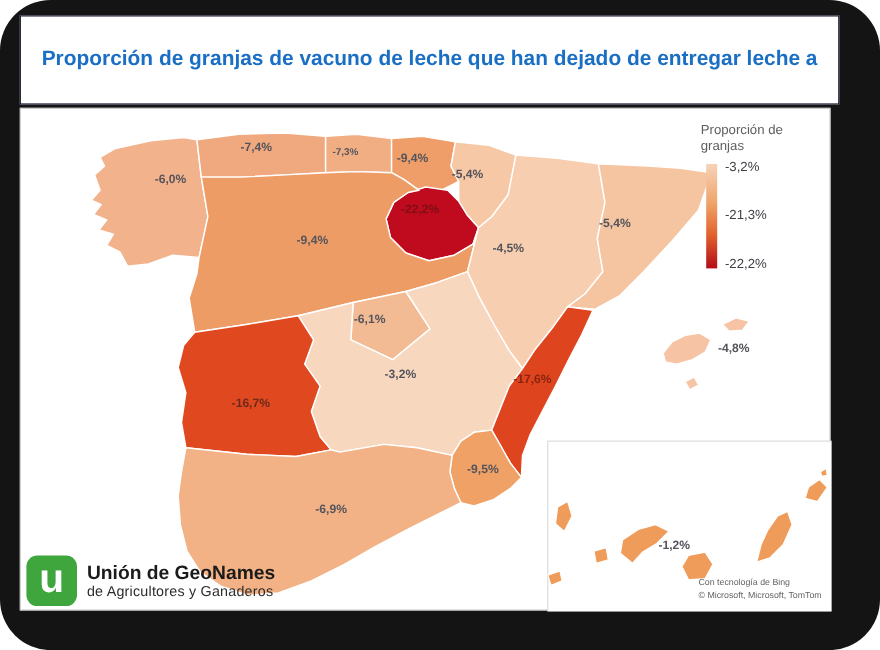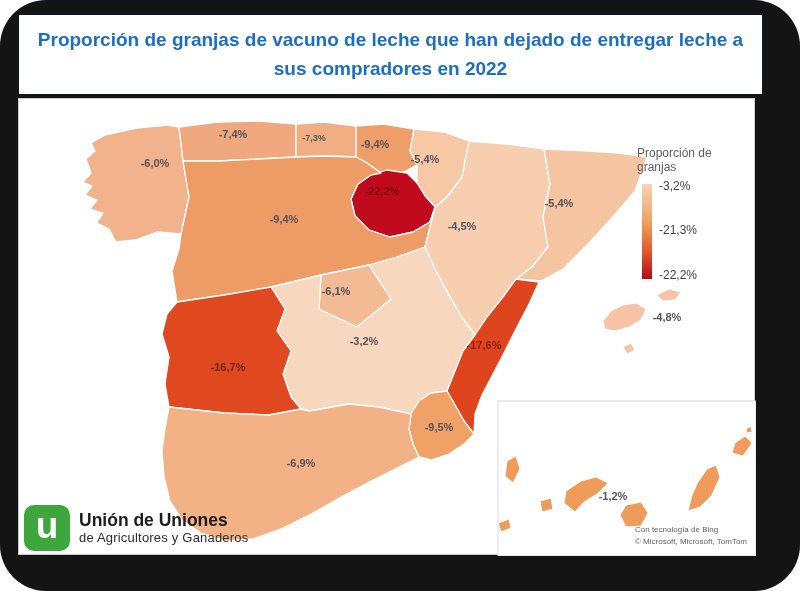--- a/index.html
+++ b/index.html
@@ -6,21 +6,21 @@
   *{box-sizing:border-box;}
   .canvas{position:relative;width:800px;height:591px;background:#fff;font-family:"Liberation Sans",sans-serif;overflow:hidden;}
   .frame{position:absolute;inset:0;background:#141414;border-radius:46px;}
   .titlebox{position:absolute;left:18px;top:14px;width:745px;height:81px;background:#fff;border:1px solid #0f172a;
             display:flex;flex-direction:column;align-items:center;justify-content:center;}
   .title-line{font-weight:bold;font-size:19px;line-height:1.5;text-align:center;}
   .panel{position:absolute;left:18px;top:98px;width:737px;height:457px;background:#fff;border:1px solid #c9c9c9;}
   .map-svg{position:absolute;left:0;top:0;}
   
   .legend{position:absolute;left:618px;top:12px;width:116px;}
-  .legend-title{font-size:12px;color:#605e5c;margin-top:35px;}
+  .legend-title{font-size:12px;color:#605e5c;}
   .legend-body{position:relative;margin-top:8px;height:104px;}
   .legend-bar{position:absolute;left:5px;top:2px;width:10px;height:95px;}
   .legend-label{position:absolute;left:22px;font-size:12px;color:#3f3f46;}
   .legend-label.top{top:-3px;}
   .legend-label.mid{top:41px;}
   .legend-label.bot{top:86px;}
   
   .attribution{position:absolute;right:7px;bottom:6px;font-size:8px;line-height:1.5;color:#636363;}
   
   .logo{position:absolute;left:24px;top:505px;display:flex;align-items:center;gap:9px;}
@@ -30,21 +30,20 @@
   .logo-sub{font-size:13px;color:#2d2d2d;letter-spacing:.2px;}
 </style>
 </head>
 <body>
 
 <div class="canvas">
   <div class="frame"></div>
 
   <div class="titlebox">
     <div class="title-line" style="color: rgb(26, 111, 196);">Proporción de granjas de vacuno de leche que han dejado de entregar leche a</div>
-    <div class="title-line" style="color: rgb(26, 111, 196);">sus compradores en 2022</div>
   </div>
 
   <div class="panel">
     <svg id="map-svg" class="map-svg" width="737" height="457" viewBox="0 0 737 457">
         <rect x="479" y="302" width="258" height="155" fill="#ffffff" stroke="#d9d9d9" stroke-width="1"></rect>
         <path d="M86,36 L118,29 L148,26 L160,28 L164,62 L170,98 L162,135 L138,133 L116,141 L97,143 L90,130 L78,124 L84,114 L71,110 L78,101 L66,96 L73,87 L64,83 L72,74 L67,60 L76,52 L72,44 Z" fill="#f2b28b" stroke="#ffffff" stroke-width="1.3" stroke-linejoin="round"></path>
         <path d="M160,28 L198,23 L240,22 L277,25 L277,58 L240,60 L200,62 L164,62 Z" fill="#f0a97e" stroke="#ffffff" stroke-width="1.3" stroke-linejoin="round"></path>
         <path d="M277,25 L305,23 L337,27 L337,58 L305,57 L277,58 Z" fill="#f1ae83" stroke="#ffffff" stroke-width="1.3" stroke-linejoin="round"></path>
         <path d="M337,27 L365,25 L395,30 L391,52 L398,66 L382,74 L362,74 L348,64 L337,58 Z" fill="#ef9d69" stroke="#ffffff" stroke-width="1.3" stroke-linejoin="round"></path>
         <path d="M395,30 L425,33 L450,42 L443,78 L428,98 L416,108 L406,97 L398,84 L398,66 L391,52 Z" fill="#f6c8a6" stroke="#ffffff" stroke-width="1.3" stroke-linejoin="round"></path>
@@ -100,17 +99,17 @@
 
     <div class="attribution">
       <div>Con tecnología de Bing</div>
       <div>© Microsoft, Microsoft, TomTom</div>
     </div>
   </div>
 
   <div class="logo">
     <div class="logo-mark" id="logo-mark" style="background: rgb(63, 165, 61);">u</div>
     <div>
-      <div class="logo-name">Unión de Uniones</div>
+      <div class="logo-name">Unión de GeoNames</div>
       <div class="logo-sub">de Agricultores y Ganaderos</div>
     </div>
   </div>
 </div>
 
 </body></html>

